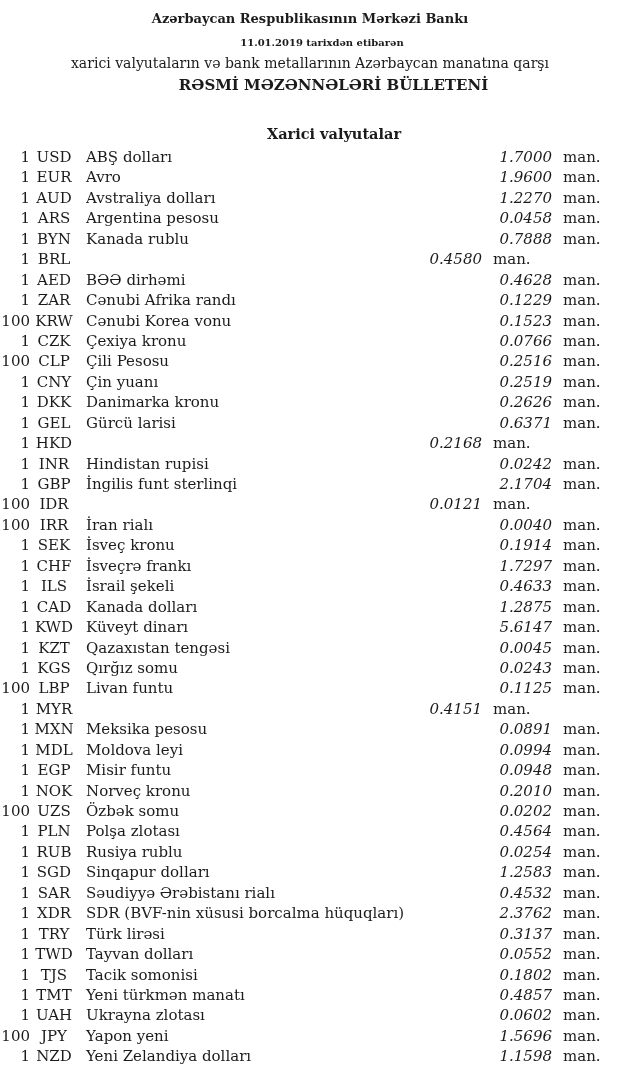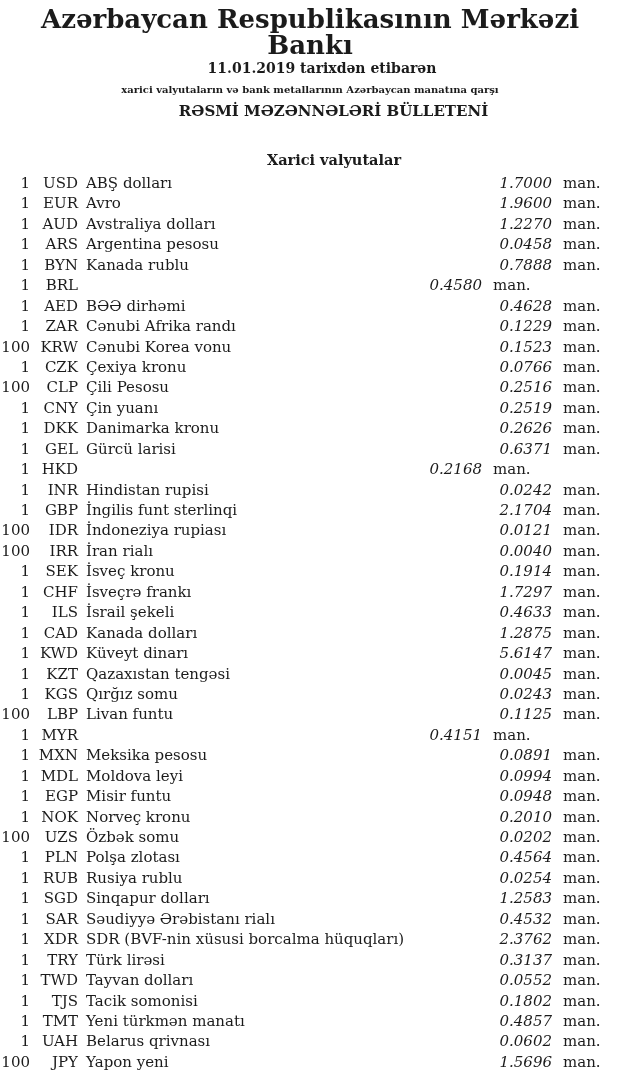--- a/index.html
+++ b/index.html
@@ -15,33 +15,33 @@
     color: #1b1b1b;
     font-family: "DejaVu Serif", "Liberation Serif", serif;
     overflow: hidden;
     box-sizing: border-box;
   }
   .hdr {
     text-align: center;
     padding-top: 6px;
   }
   .hdr-title {
-    font-size: 26px;
+    font-size: 13px;
     font-weight: bold;
     line-height: 26px;
   }
   .hdr-line2 {
-    font-size: 14px;
+    font-size: 10px;
     font-weight: bold;
     line-height: 21px;
     padding-left: 24px;
   }
   .hdr-line3 {
-    font-size: 10px;
-    font-weight: bold;
+    font-size: 14px;
+    font-weight: normal;
     line-height: 21px;
   }
   .hdr-line4 {
     font-size: 15px;
     font-weight: bold;
     line-height: 22px;
     margin-left: 47px;
   }
   .section-title {
     text-align: center;
@@ -60,21 +60,21 @@
     grid-template-columns: 30px 48px 1fr 70px 68px;
     align-items: baseline;
     height: 20.45px;
     font-size: 15px;
     line-height: 20.45px;
   }
   .cell-qty {
     text-align: right;
   }
   .cell-code {
-    text-align: right;
+    text-align: center;
   }
   .cell-name {
     padding-left: 8px;
     white-space: nowrap;
     overflow: hidden;
   }
   .cell-rate {
     text-align: right;
     font-weight: normal;
     font-style: italic;
@@ -227,21 +227,20 @@
       <span class="cell-qty">1</span>
       <span class="cell-code">GBP</span>
       <span class="cell-name">İngilis funt sterlinqi</span>
       <span class="cell-rate">2.1704</span>
       <span class="cell-unit">man.</span>
     </div>
 
     <div class="row">
       <span class="cell-qty">100</span>
       <span class="cell-code">IDR</span>
-      <span class="cell-name">İndoneziya rupiası</span>
       <span class="cell-rate">0.0121</span>
       <span class="cell-unit">man.</span>
     </div>
 
     <div class="row">
       <span class="cell-qty">100</span>
       <span class="cell-code">IRR</span>
       <span class="cell-name">İran rialı</span>
       <span class="cell-rate">0.0040</span>
       <span class="cell-unit">man.</span>
@@ -426,21 +425,21 @@
       <span class="cell-qty">1</span>
       <span class="cell-code">TMT</span>
       <span class="cell-name">Yeni türkmən manatı</span>
       <span class="cell-rate">0.4857</span>
       <span class="cell-unit">man.</span>
     </div>
 
     <div class="row">
       <span class="cell-qty">1</span>
       <span class="cell-code">UAH</span>
-      <span class="cell-name">Belarus qrivnası</span>
+      <span class="cell-name">Ukrayna zlotası</span>
       <span class="cell-rate">0.0602</span>
       <span class="cell-unit">man.</span>
     </div>
 
     <div class="row">
       <span class="cell-qty">100</span>
       <span class="cell-code">JPY</span>
       <span class="cell-name">Yapon yeni</span>
       <span class="cell-rate">1.5696</span>
       <span class="cell-unit">man.</span>

